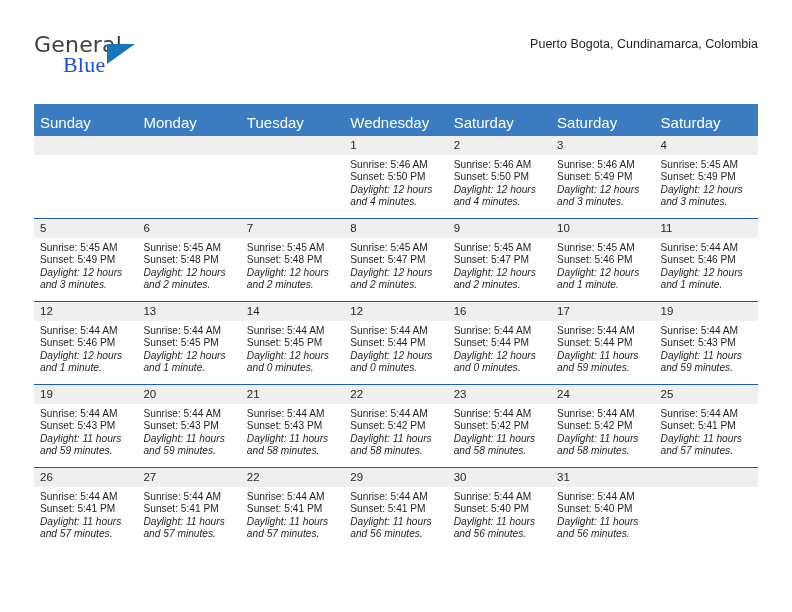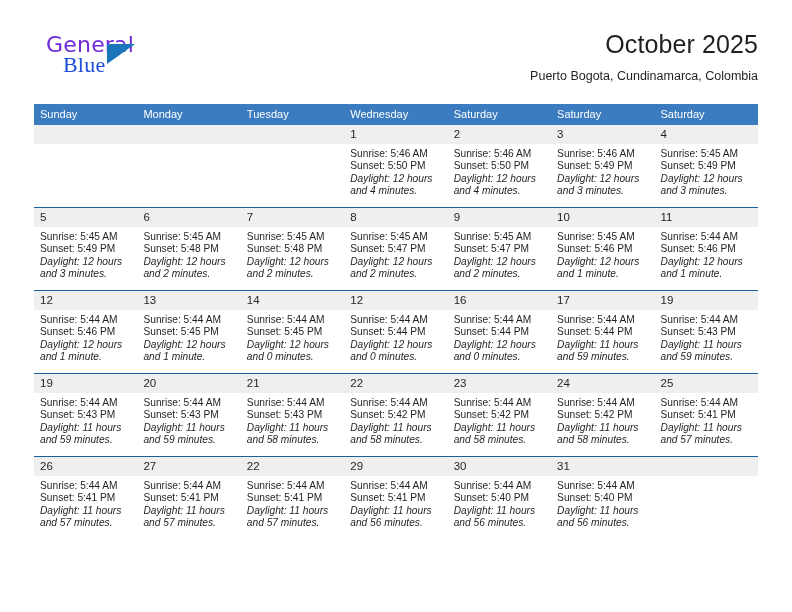--- a/index.html
+++ b/index.html
@@ -31,25 +31,25 @@
   }
   .brand {
     position: absolute;
     left: 0;
     top: 4px;
     width: 170px;
     height: 58px;
   }
   .brand-general {
     position: absolute;
-    left: 12px;
+    left: 0;
     top: 0;
     font-size: 22px;
     letter-spacing: 0.2px;
-    color: #6d28d9;
+    color: #404040;
     font-family: "DejaVu Sans", sans-serif;
     font-weight: 400;
   }
   .brand-blue {
     position: absolute;
     left: 29px;
     top: 20px;
     font-size: 22px;
     letter-spacing: 0.2px;
     color: #1d4ed8;
@@ -94,24 +94,24 @@
     position: absolute;
     left: 34px;
     top: 104px;
     width: 724px;
     border-collapse: collapse;
     table-layout: fixed;
   }
   .calendar th {
     background: #3a7cbf;
     color: #ffffff;
-    font-size: 11px;
+    font-size: 15px;
     font-weight: normal;
     text-align: left;
-    padding: 4px 0 5px 6px;
+    padding: 10px 0 5px 6px;
     height: 12px;
     border: none;
   }
   .calendar td {
     vertical-align: top;
     padding: 0;
     border: none;
     border-top: 1px solid #1b5fa0;
     height: 82px;
     width: 103.4px;
@@ -158,21 +158,20 @@
 
   <div class="header">
 
     <div class="brand">
       <span class="brand-general">General</span>
       <span class="brand-tri"></span>
       <span class="brand-blue">Blue</span>
     </div>
 
     <div class="title-block">
-      <div class="month-title">October 2025</div>
       <div class="location">Puerto Bogota, Cundinamarca, Colombia</div>
     </div>
 
   </div>
 
   <table class="calendar">
     <thead>
       <tr>
         <th>Sunday</th>
         <th>Monday</th>

